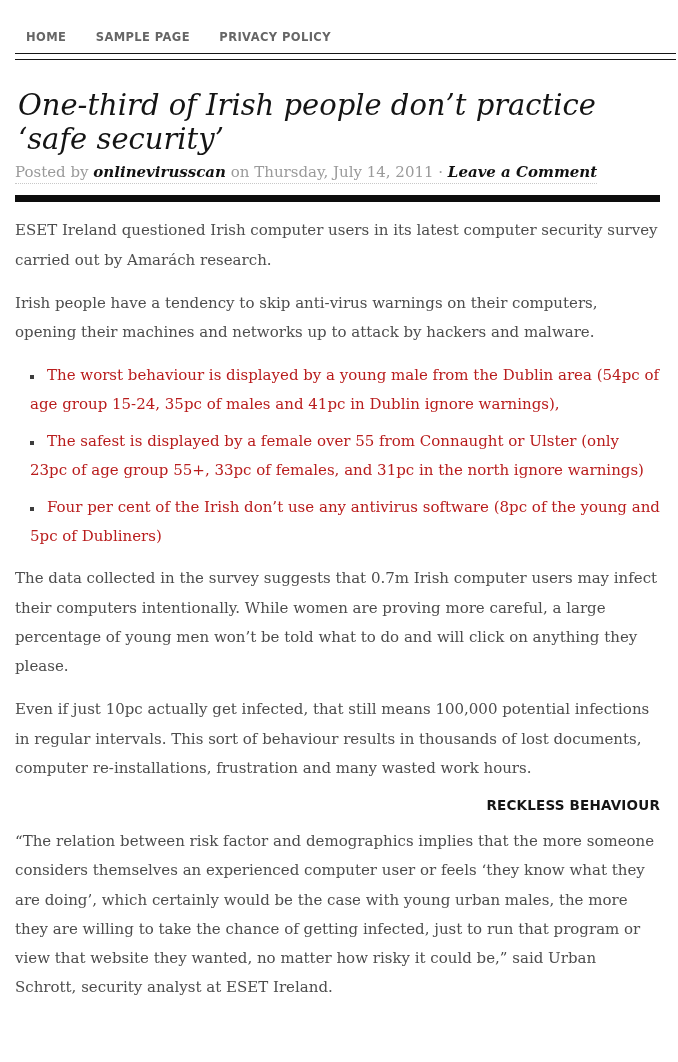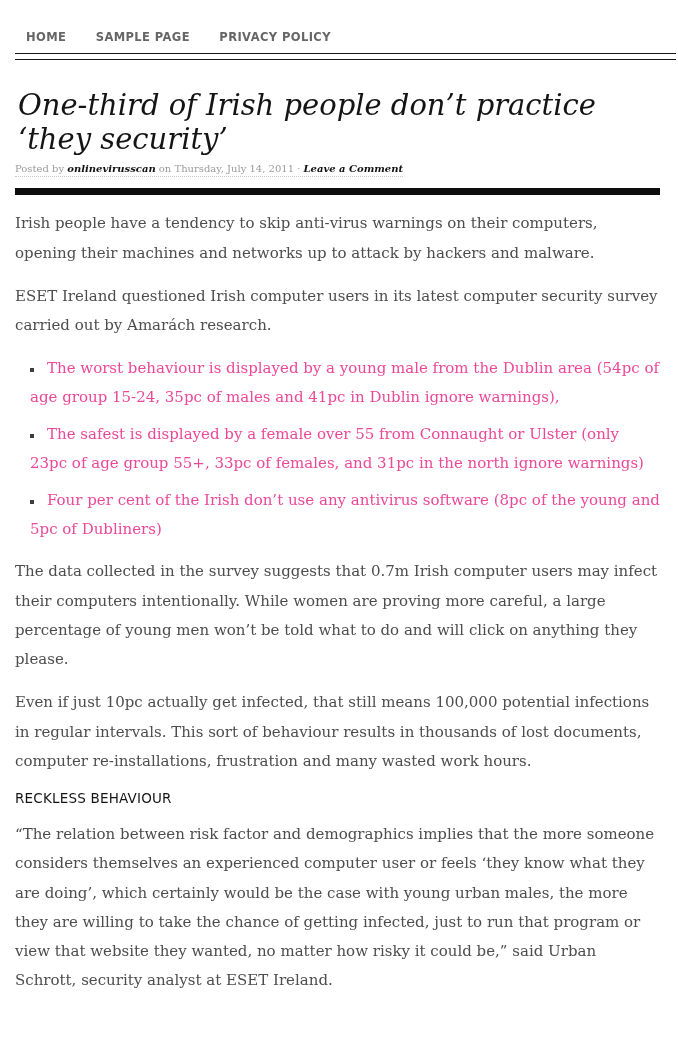--- a/index.html
+++ b/index.html
@@ -56,21 +56,21 @@
     font-family: "DejaVu Serif", serif;
     font-style: italic;
     font-weight: normal;
     font-size: 29px;
     line-height: 1.18;
     color: #141414;
   }
 
   .byline {
     margin: 6px 0 12px 0;
-    font-size: 10px;
+    font-size: 15px;
     color: #9a9a9a;
     line-height: 1.4;
   }
   .byline-inner {
     border-bottom: 1px dotted #c8c8c8;
     padding-bottom: 2px;
   }
   .byline a {
     color: #111111;
     font-weight: bold;
@@ -94,65 +94,66 @@
 
   .content ul {
     list-style: square inside;
     margin: 14px 0;
     padding-left: 15px;
   }
   .content li {
     font-size: 15px;
     line-height: 1.9;
     margin-bottom: 9px;
-    color: #ec4899;
+    color: #b91c1c;
   }
   .content li::marker { color: #3d3d3d; font-size: 12px; }
 
   .section-heading {
     font-family: "DejaVu Sans", sans-serif;
     font-size: 13.5px;
-    font-weight: normal;
+    font-weight: bold;
     color: #151515;
     margin: 6px 0 8px 0;
     letter-spacing: 0.2px;
+    text-align: right;
   }
 </style>
 </head>
 <body>
 
 <header>
 
   <nav class="main-nav">
     <a href="#">HOME</a>
     <a href="#">SAMPLE PAGE</a>
     <a href="#">PRIVACY POLICY</a>
   </nav>
 
   <div class="double-rule"></div>
 </header>
 
 <main class="content">
 
-  <h2 class="post-title">One-third of Irish people don’t practice ‘they security’</h2>
+  <h2 class="post-title">One-third of Irish people don’t practice ‘safe security’</h2>
 
   <div class="byline">
     <span class="byline-inner">
       <span>Posted by</span>
       <a href="#">onlinevirusscan</a>
       <span>on Thursday, July 14, 2011 ·</span>
       <a href="#">Leave a Comment</a>
     </span>
   </div>
 
   <div class="black-bar"></div>
 
+  <p>ESET Ireland questioned Irish computer users in its latest computer security survey carried out by Amarách research.</p>
+
   <p>Irish people have a tendency to skip anti-virus warnings on their computers, opening their machines and networks up to attack by hackers and malware.</p>
-
-  <p>ESET Ireland questioned Irish computer users in its latest computer security survey carried out by Amarách research.</p>
 
 
   <ul>
     <li>The worst behaviour is displayed by a young male from the Dublin area (54pc of age group 15-24, 35pc of males and 41pc in Dublin ignore warnings),</li>
     <li>The safest is displayed by a female over 55 from Connaught or Ulster (only 23pc of age group 55+, 33pc of females, and 31pc in the north ignore warnings)</li>
     <li>Four per cent of the Irish don’t use any antivirus software (8pc of the young and 5pc of Dubliners)</li>
   </ul>
 
   <p>The data collected in the survey suggests that 0.7m Irish computer users may infect their computers intentionally. While women are proving more careful, a large percentage of young men won’t be told what to do and will click on anything they please.</p>
 

